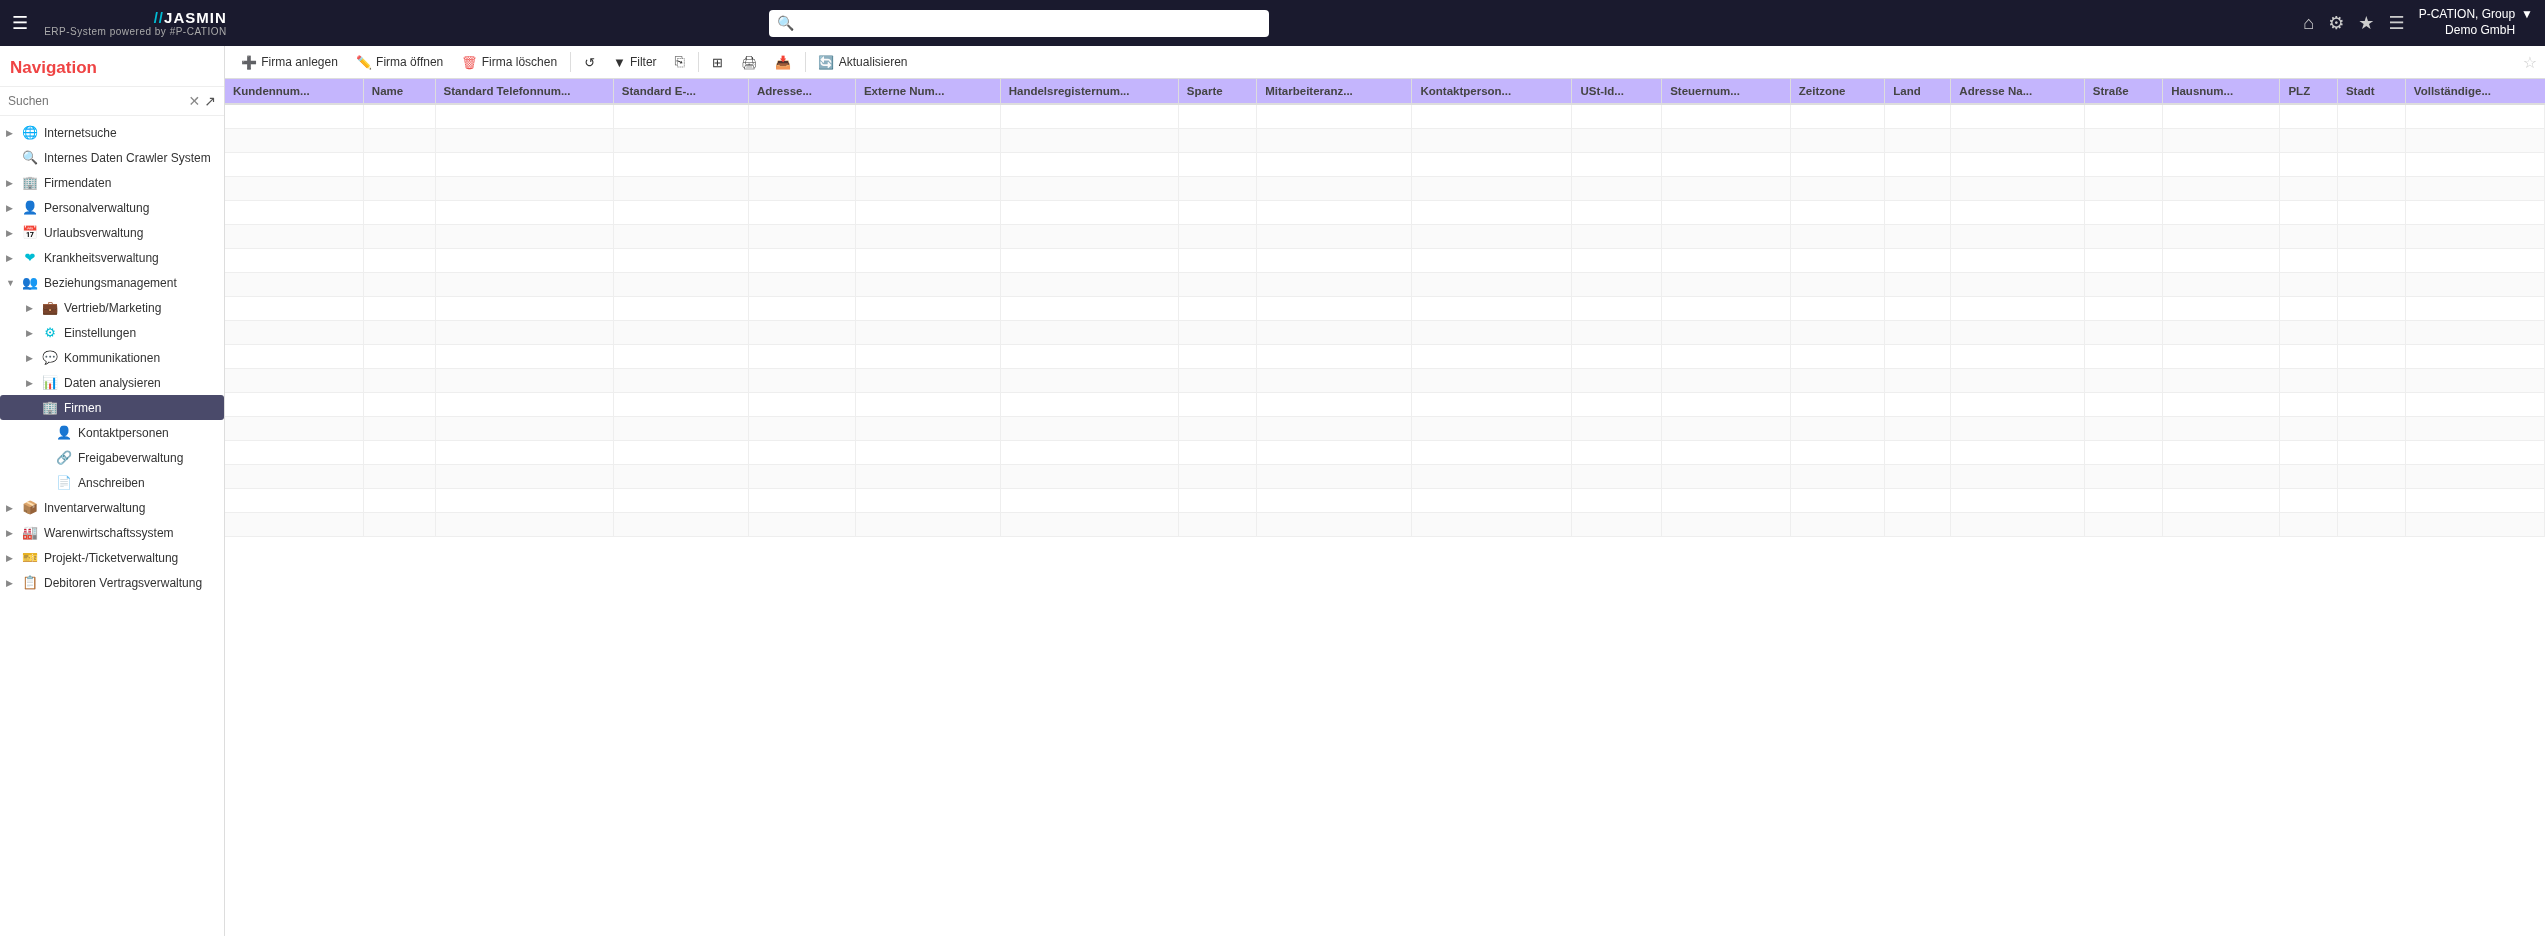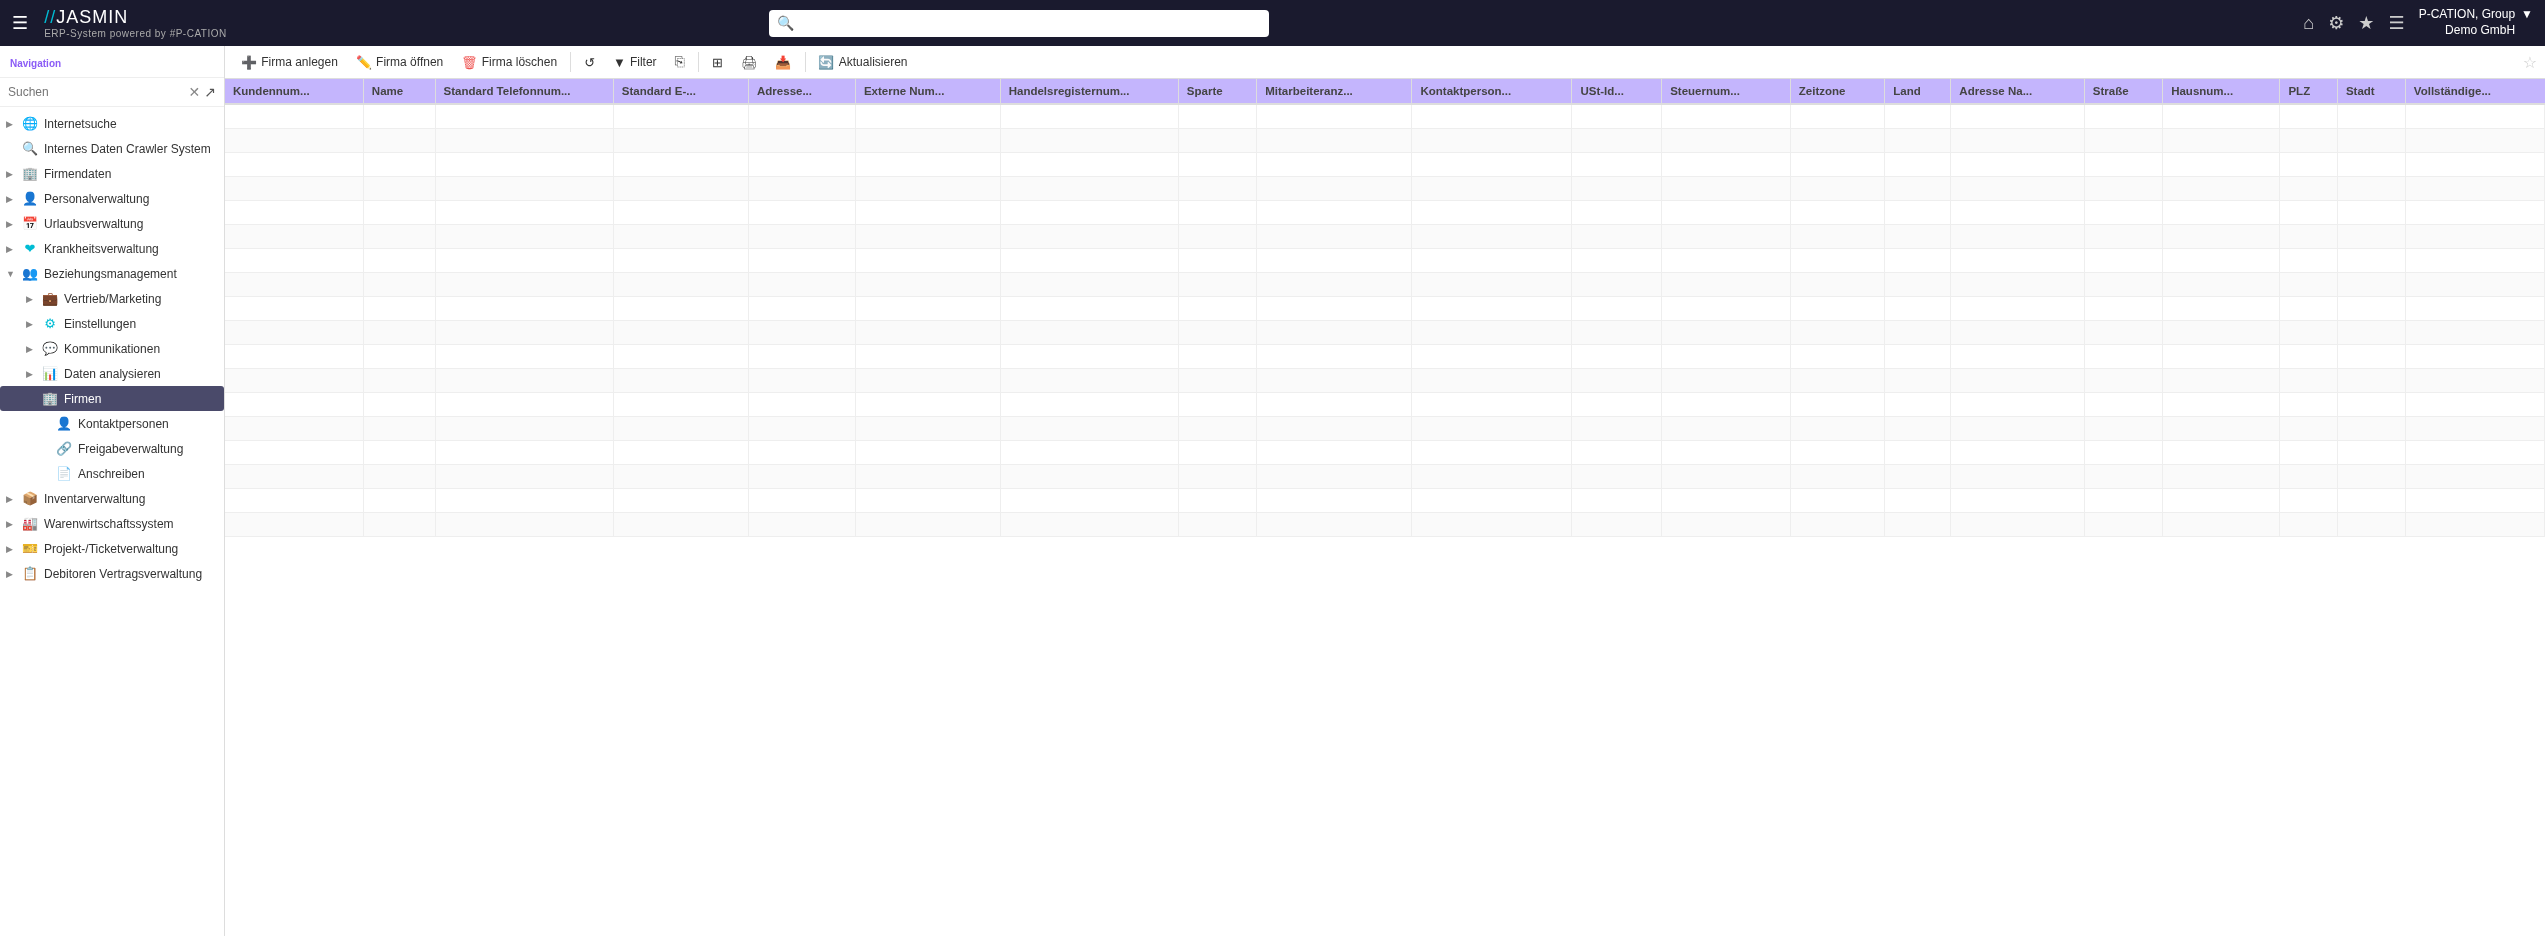--- a/index.html
+++ b/index.html
@@ -21,23 +21,24 @@
       cursor: pointer;
       margin-right: 6px;
     }
     .topbar-logo {
       display: flex;
       flex-direction: column;
       margin-right: 20px;
     }
     .topbar-logo-main {
       color: #fff;
-      font-size: 18px;
-      font-weight: normal;
+      font-size: 15px;
+      font-weight: bold;
       letter-spacing: 1px;
+      text-align: right;
     }
     .topbar-logo-sub {
       color: #aaa;
       font-size: 10px;
       letter-spacing: 0.5px;
     }
     .topbar-logo-slashes {
       color: #00bcd4;
     }
     .topbar-search {
@@ -100,22 +101,22 @@
       background: #fff;
       border-right: 1px solid #ddd;
       display: flex;
       flex-direction: column;
       flex-shrink: 0;
       overflow-y: auto;
     }
     .sidebar-header {
       padding: 12px 10px 8px 10px;
       font-weight: bold;
-      font-size: 10px;
-      color: #8b5cf6;
+      font-size: 17px;
+      color: #ef4444;
       border-bottom: 1px solid #eee;
     }
     .sidebar-search {
       display: flex;
       align-items: center;
       padding: 6px 8px;
       border-bottom: 1px solid #eee;
       gap: 4px;
       justify-content: space-between;
     }

